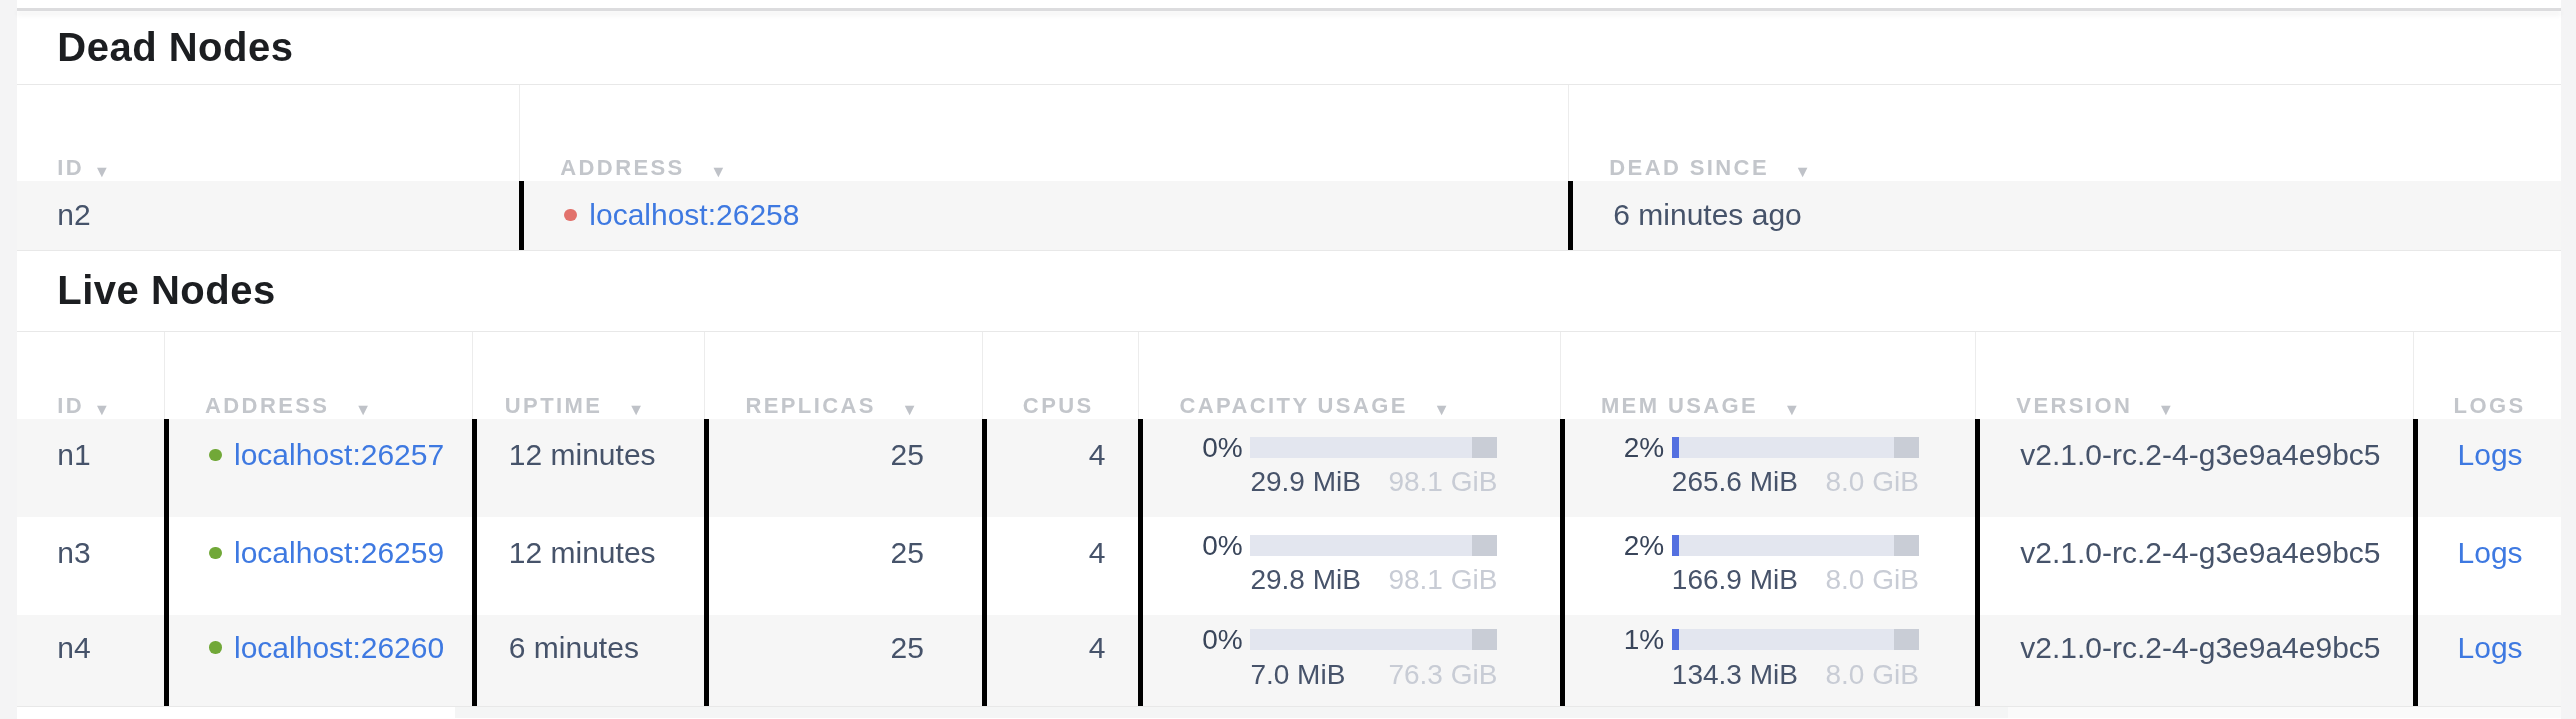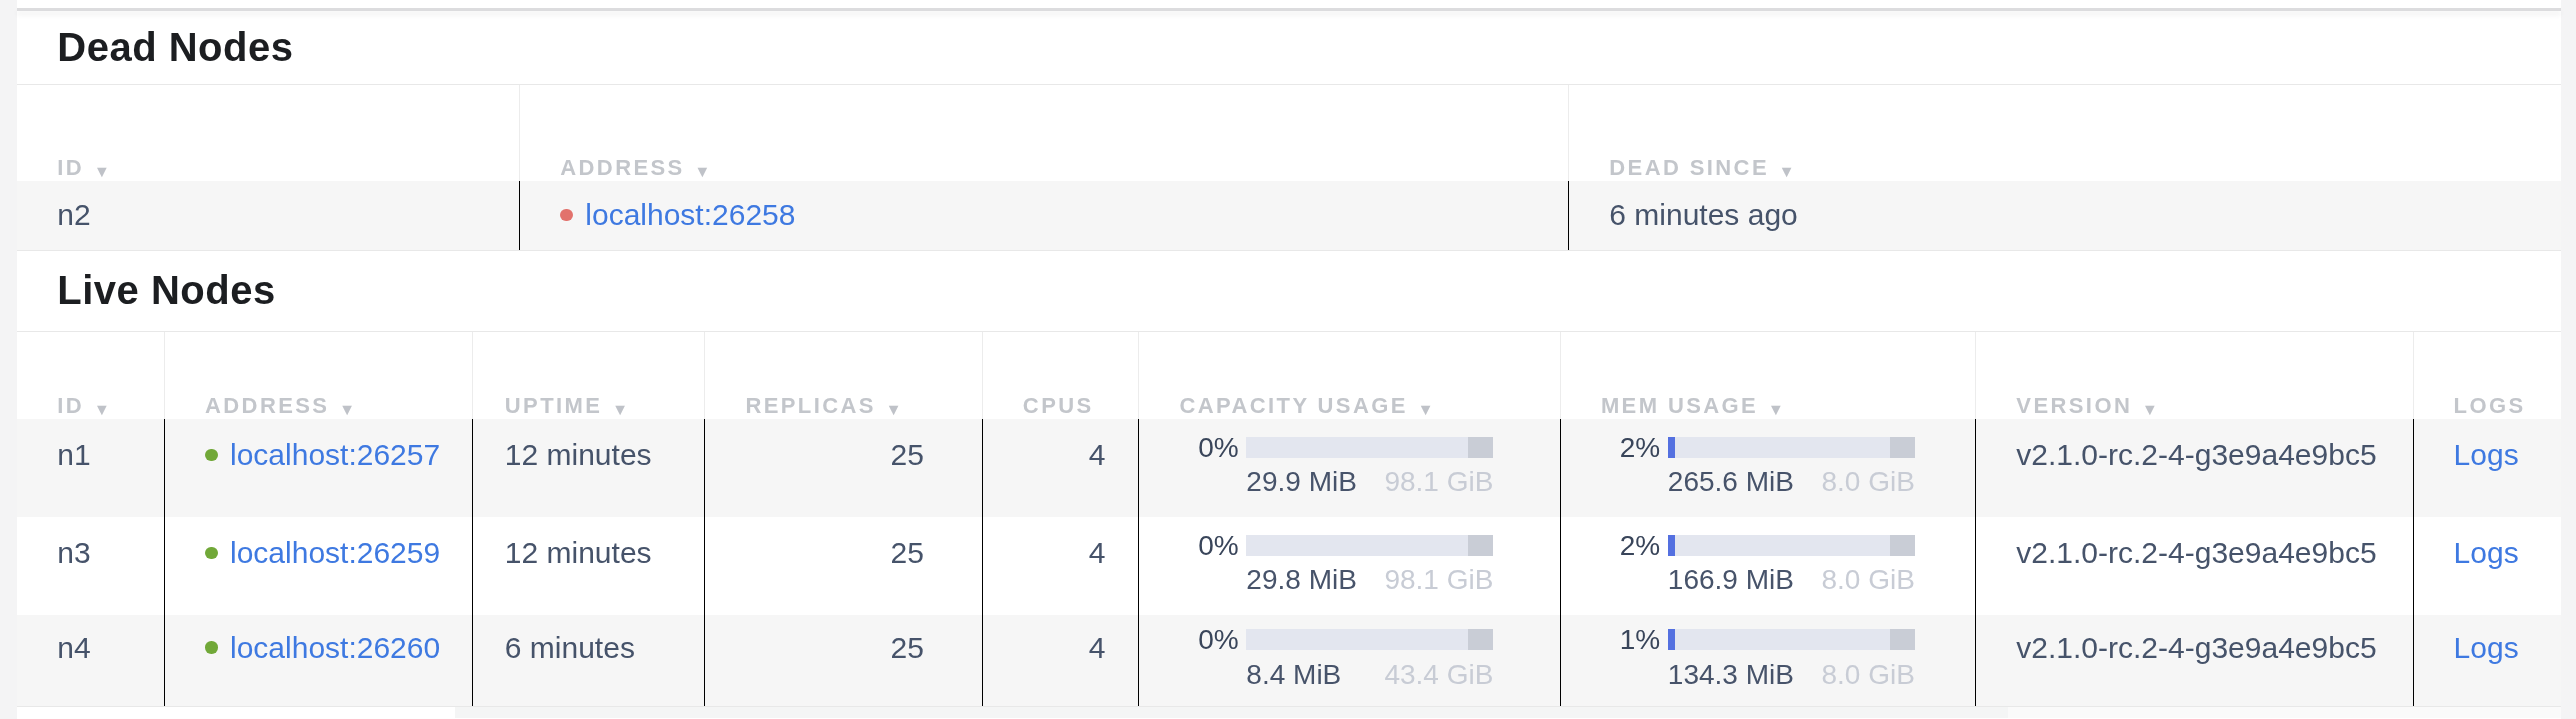--- a/index.html
+++ b/index.html
@@ -25,36 +25,36 @@
   .title-live { height:80px; }
 
   .thead { display:flex; border-top:1px solid #e8e8e8; box-sizing:border-box; background:#ffffff; }
   .thead-dead { height:97px; }
   .thead-live { height:88px; }
   .th {
     display:flex; align-items:flex-end; padding-left:40px; box-sizing:border-box;
     font-size:22px; font-weight:700; letter-spacing:2.4px; color:#c3c6cb;
     text-transform:uppercase; white-space:nowrap; overflow:hidden;
   }
-  .th + .th { border-left:1px solid #ececec; }
+  .th + .th { border-left:1px solid #ececec;gap:16px; }
   .sort-arrow { font-size:16.4px; margin-left:9.6px; color:#bfc2c8; }
 
   .trow { display:flex; box-sizing:border-box; }
   .row-gray { background:#f6f6f6; }
   .row-white { background:#ffffff; }
   .dead-row { height:70px; border-bottom:1px solid #e8e8e8; }
   .live-row-1 { height:98px; }
   .live-row-2 { height:98px; }
   .live-row-3 { height:92px; border-bottom:1px solid #e8e8e8; }
 
   .td {
     display:flex; align-items:center; padding-left:40px; box-sizing:border-box;
     font-size:30px; color:#46536a; white-space:nowrap; overflow:hidden;
   }
-  .td + .td { border-left:1px solid #000000; }
+  .td + .td { border-left:5px solid #000000; }
   .td.num { justify-content:flex-end; padding-left:0; padding-right:33px; }
 
   
   .live-rows .cell-line { margin-bottom:25px; }
   .cell-line { display:flex; align-items:center; }
 
   .dot { width:12.5px; height:12.5px; border-radius:50%; margin-right:12.5px; flex:none; }
   .dot-live { background:#71a838; }
   .dot-dead { background:#e2726c; }
   a.node-link, a.logs-link { color:#3e79e1; text-decoration:none; }
@@ -304,22 +304,22 @@
         </div>
         <div class="td lw6">
           <div class="usage">
             <span class="pct">0%</span>
             <span class="bar-wrap">
               <span class="bar">
                 <span class="bar-fill" style="width: 0px;"></span>
                 <span class="bar-cap"></span>
               </span>
               <span class="bar-labels">
-                <span class="bar-used">8.4 MiB</span>
-                <span class="bar-total">43.4 GiB</span>
+                <span class="bar-used">7.0 MiB</span>
+                <span class="bar-total">76.3 GiB</span>
               </span>
             </span>
           </div>
         </div>
         <div class="td lw7">
           <div class="usage">
             <span class="pct">1%</span>
             <span class="bar-wrap">
               <span class="bar">
                 <span class="bar-fill" style="width: 6.7px;"></span>

